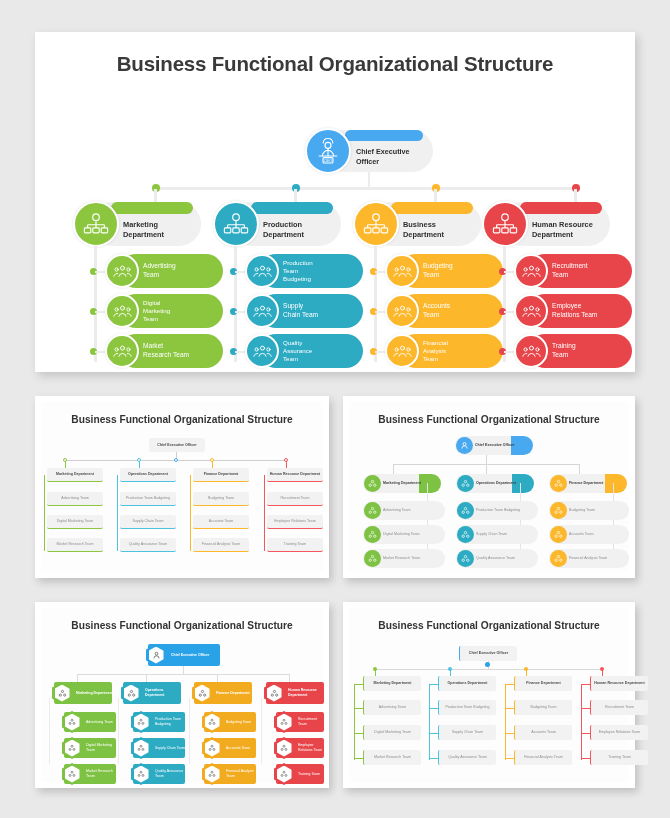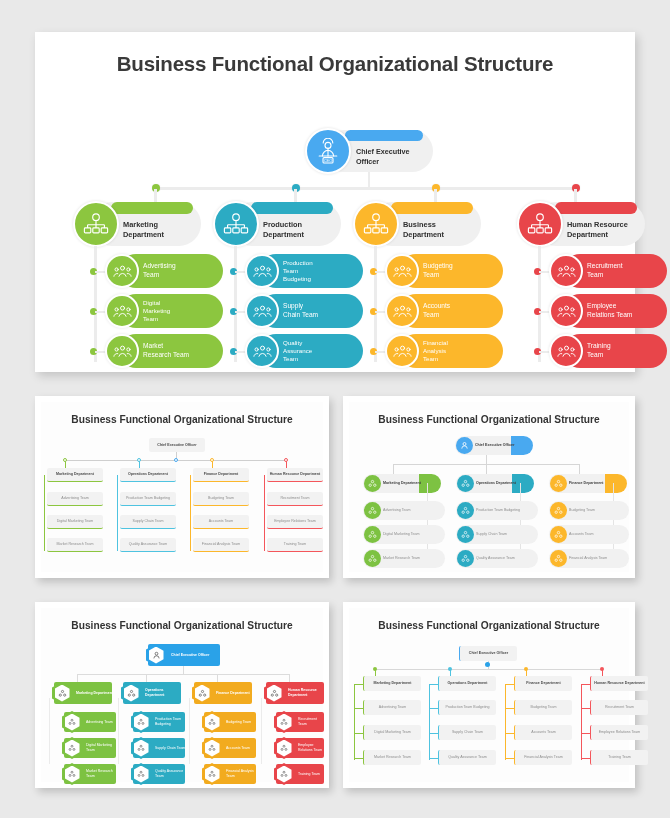--- a/index.html
+++ b/index.html
@@ -455,21 +455,21 @@
                 <circle cx="15.4" cy="5.5" r="1.6"></circle>
               <path d="M5.9 12.3 a3.7 3.7 0 0 1 7.2 0"></path>
               <path d="M0.9 12.3 a3.0 3.0 0 0 1 3.9 -2.7"></path>
               <path d="M18.1 12.3 a3.0 3.0 0 0 0 -3.9 -2.7"></path>
             </g>
           </svg>
         </div>
       </div>
     </div>
 
-    <div class="dept-col" style="left:482px">
+    <div class="dept-col" style="left:447px">
       <div class="dept-node">
         <div class="dept-pill"></div>
         <div class="dept-bar" style="background:#e8454a"></div>
         <div class="dept-label">
           <span><span>Human Resource</span><br><span>Department</span></span>
         </div>
         <div class="dept-circle" style="background:#e8454a">
           <svg width="26" height="24" viewBox="0 0 26 24">
             <g fill="none" stroke="#fff" stroke-width="1.15" stroke-linejoin="round">
               <circle cx="13" cy="5.2" r="3.3"></circle>

